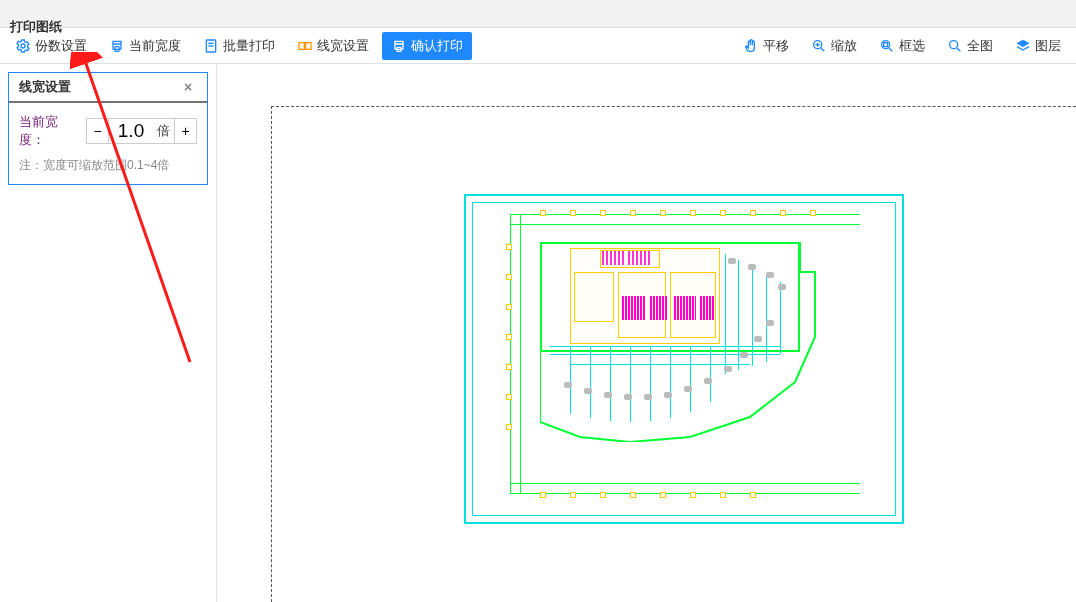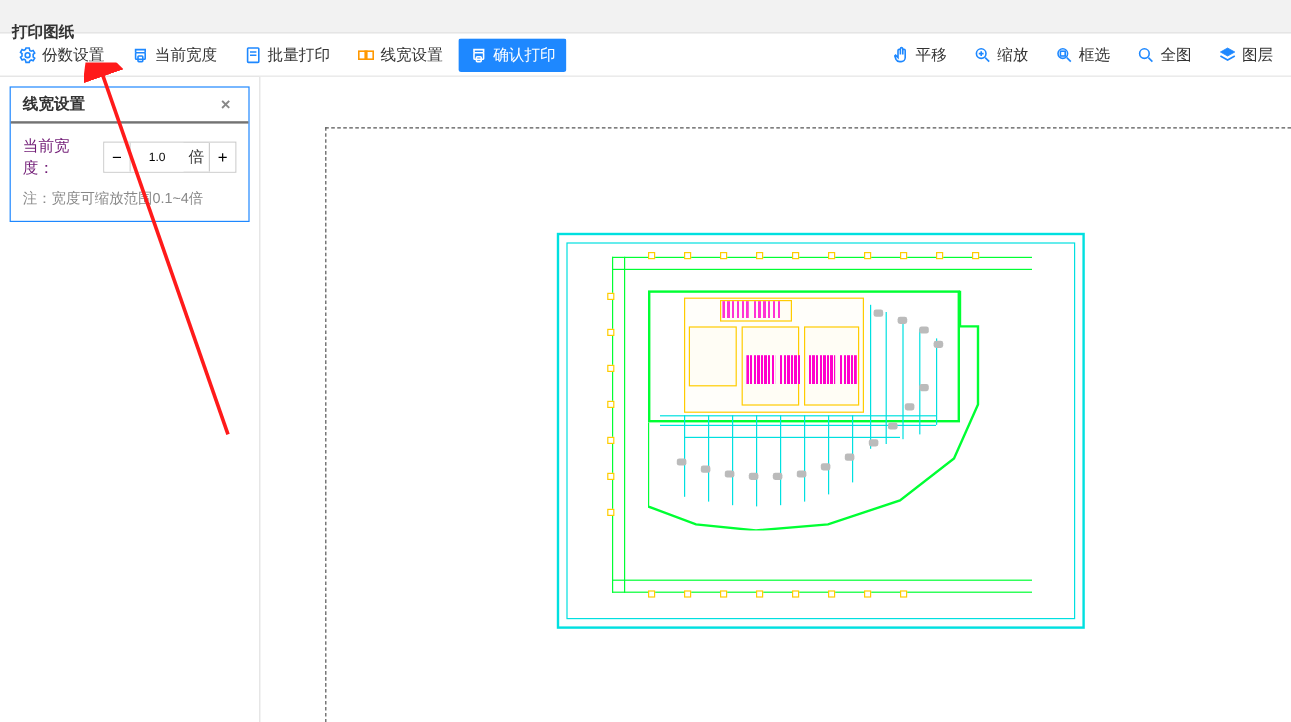--- a/index.html
+++ b/index.html
@@ -105,21 +105,21 @@
     cursor: pointer;
     font-size: 14px;
   }
   .stepper button:first-child { border-left: none; border-right: 1px solid #ccc; }
   .stepper input {
     width: 44px;
     height: 24px;
     text-align: center;
     border: none;
     outline: none;
-    font-size: 10px;
+    font-size: 19px;
   }
   .unit { font-size: 13px; color: #333; margin: 0 4px; }
   .note { font-size: 12px; color: #888; }
 
   .canvas-area {
     flex: 1;
     border-left: 1px solid #e0e0e0;
     position: relative;
     overflow: hidden;
     background: #fff;

